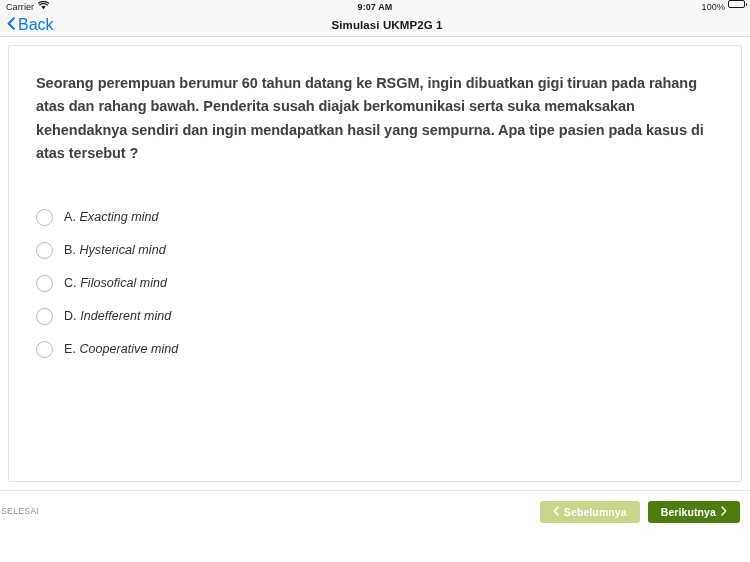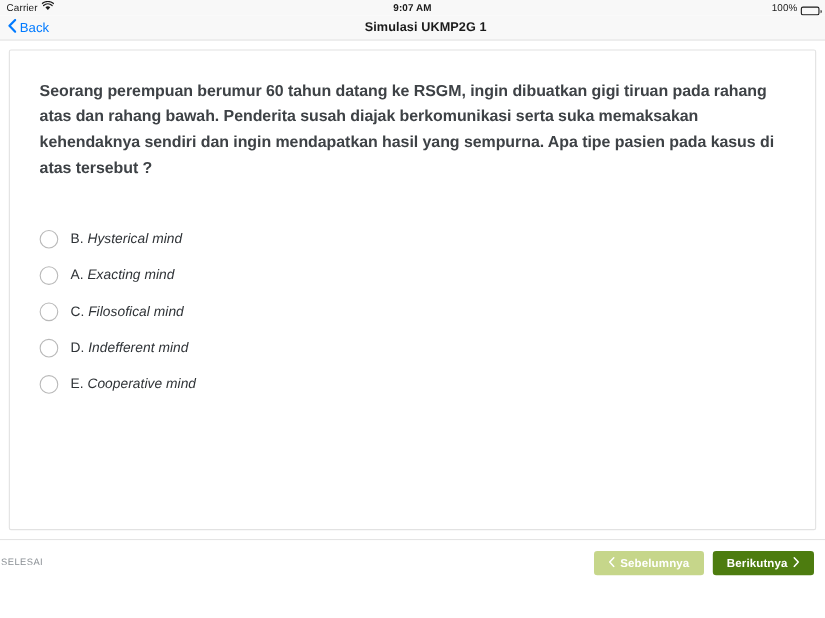--- a/index.html
+++ b/index.html
@@ -40,21 +40,21 @@
     text-align: center;
     font-size: 9px;
     font-weight: bold;
     letter-spacing: .1px;
   }
   .sb-right {
     position: absolute;
     right: 5px;
     top: 0;
     display: flex;
-    align-items: flex-end;
+    align-items: flex-start;
     gap: 3px;
   }
   .sb-batt-pct { font-size: 9px; letter-spacing: .1px; }
   .batt {
     width: 17px;
     height: 8px;
     border: 1px solid #1a1a1a;
     border-radius: 2px;
     position: relative;
     box-sizing: border-box;
@@ -86,21 +86,21 @@
   }
   .nav-back {
     position: absolute;
     left: 7px;
     top: 0;
     height: 22px;
     display: flex;
     align-items: center;
     gap: 3px;
     color: #007aff;
-    font-size: 12px;
+    font-size: 16px;
     cursor: pointer;
   }
   .chev-back {
     display: block;
   }
   .nav-title {
     position: absolute;
     left: 0; right: 0;
     top: 0;
     height: 22px;
@@ -249,25 +249,25 @@
   <div class="nav-title">Simulasi UKMP2G 1</div>
 </div>
 
 <div class="content">
   <div class="card">
     <p class="question">Seorang perempuan berumur 60 tahun datang ke RSGM, ingin dibuatkan gigi tiruan pada rahang atas dan rahang bawah. Penderita susah diajak berkomunikasi serta suka memaksakan kehendaknya sendiri dan ingin mendapatkan hasil yang sempurna. Apa tipe pasien pada kasus di atas tersebut ?</p>
     <ul class="options" id="options-list">
 
     <li class="option">
           <span class="radio"></span>
+          <span class="option-text"><span class="opt-letter">A.</span> <span class="opt-label">Exacting mind</span></span>
+        </li>
+        <li class="option">
+          <span class="radio"></span>
           <span class="option-text"><span class="opt-letter">B.</span> <span class="opt-label">Hysterical mind</span></span>
-        </li>
-        <li class="option">
-          <span class="radio"></span>
-          <span class="option-text"><span class="opt-letter">A.</span> <span class="opt-label">Exacting mind</span></span>
         </li>
         <li class="option">
           <span class="radio"></span>
           <span class="option-text"><span class="opt-letter">C.</span> <span class="opt-label">Filosofical mind</span></span>
         </li>
         <li class="option">
           <span class="radio"></span>
           <span class="option-text"><span class="opt-letter">D.</span> <span class="opt-label">Indefferent mind</span></span>
         </li>
         <li class="option">

